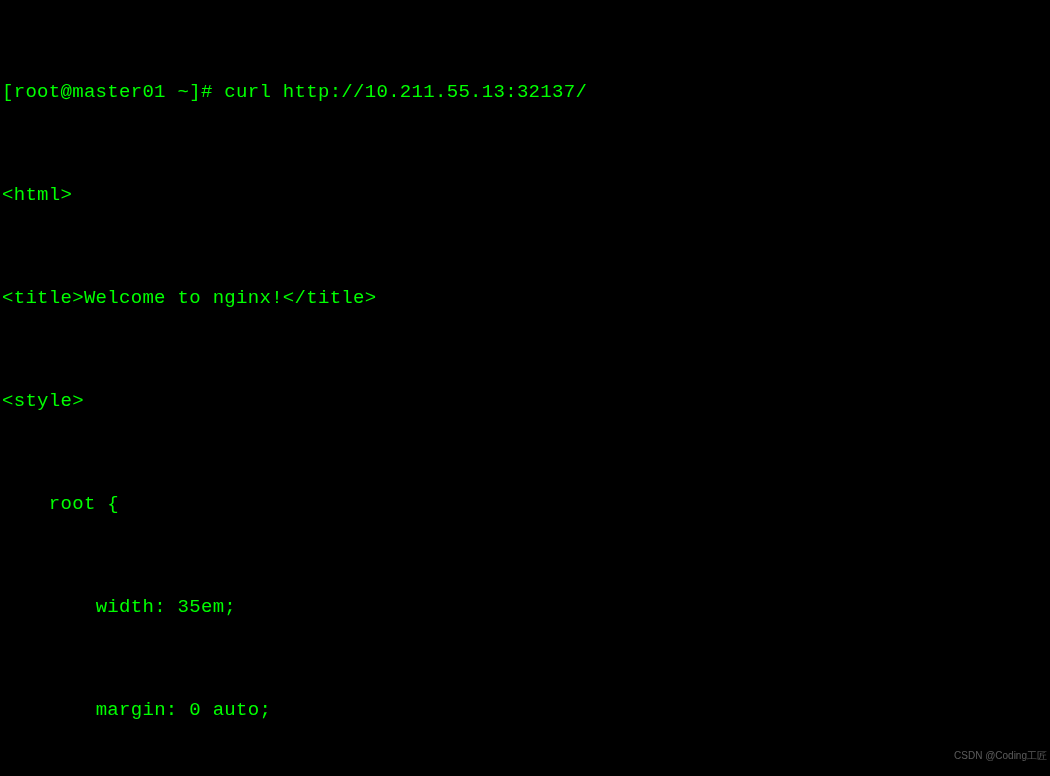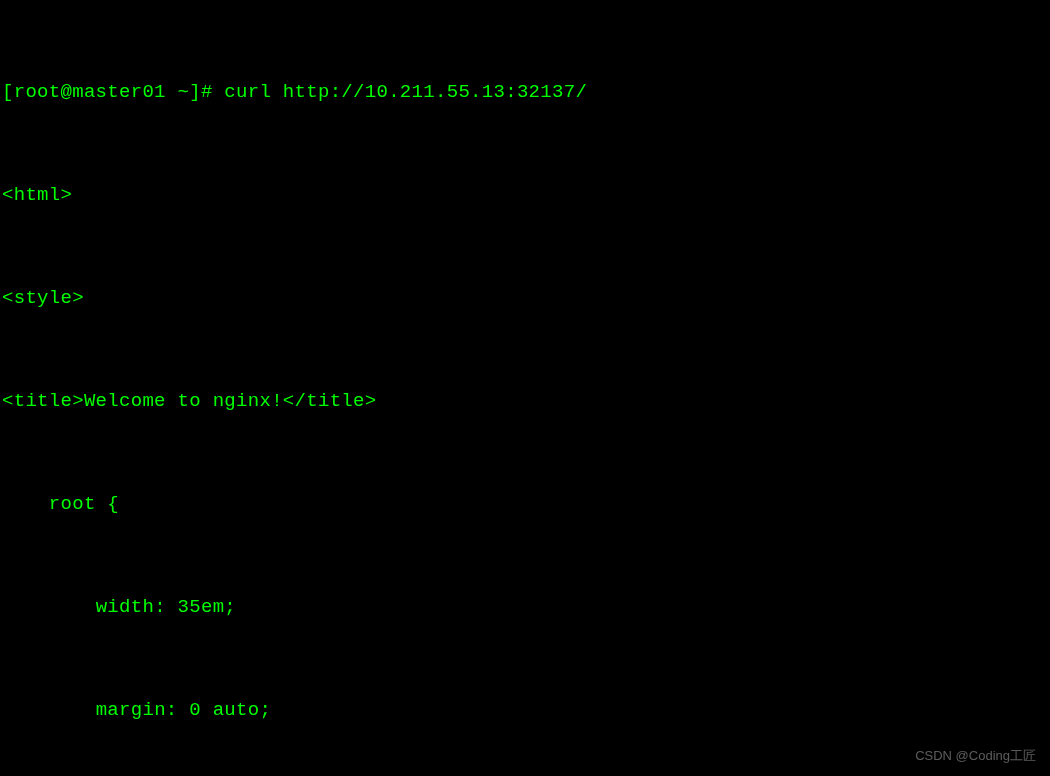--- a/index.html
+++ b/index.html
@@ -24,35 +24,35 @@
       white-space: pre-wrap;
       word-wrap: break-word;
     }
     .terminal-line {
       display: block;
       margin-top: 16px;
     }
     .watermark {
       position: absolute;
       bottom: 6px;
-      right: 14px;
+      right: 3px;
       color: rgba(200, 200, 200, 0.45);
       font-family: Arial, sans-serif;
-      font-size: 13px;
+      font-size: 10px;
       letter-spacing: 0px;
     }
   </style>
 </head>
 <body>
 
 <div class="terminal-content">
   <span class="terminal-line"><span>[root@master01 ~]# </span><span>curl http://10.211.55.13:32137/</span></span>
   <span class="terminal-line">&lt;html&gt;</span>
+  <span class="terminal-line">&lt;title&gt;Welcome to nginx!&lt;/title&gt;</span>
   <span class="terminal-line">&lt;style&gt;</span>
-  <span class="terminal-line">&lt;title&gt;Welcome to nginx!&lt;/title&gt;</span>
   <span class="terminal-line">    root {</span>
   <span class="terminal-line">        width: 35em;</span>
   <span class="terminal-line">        margin: 0 auto;</span>
   
   
   
   
   
   
   

